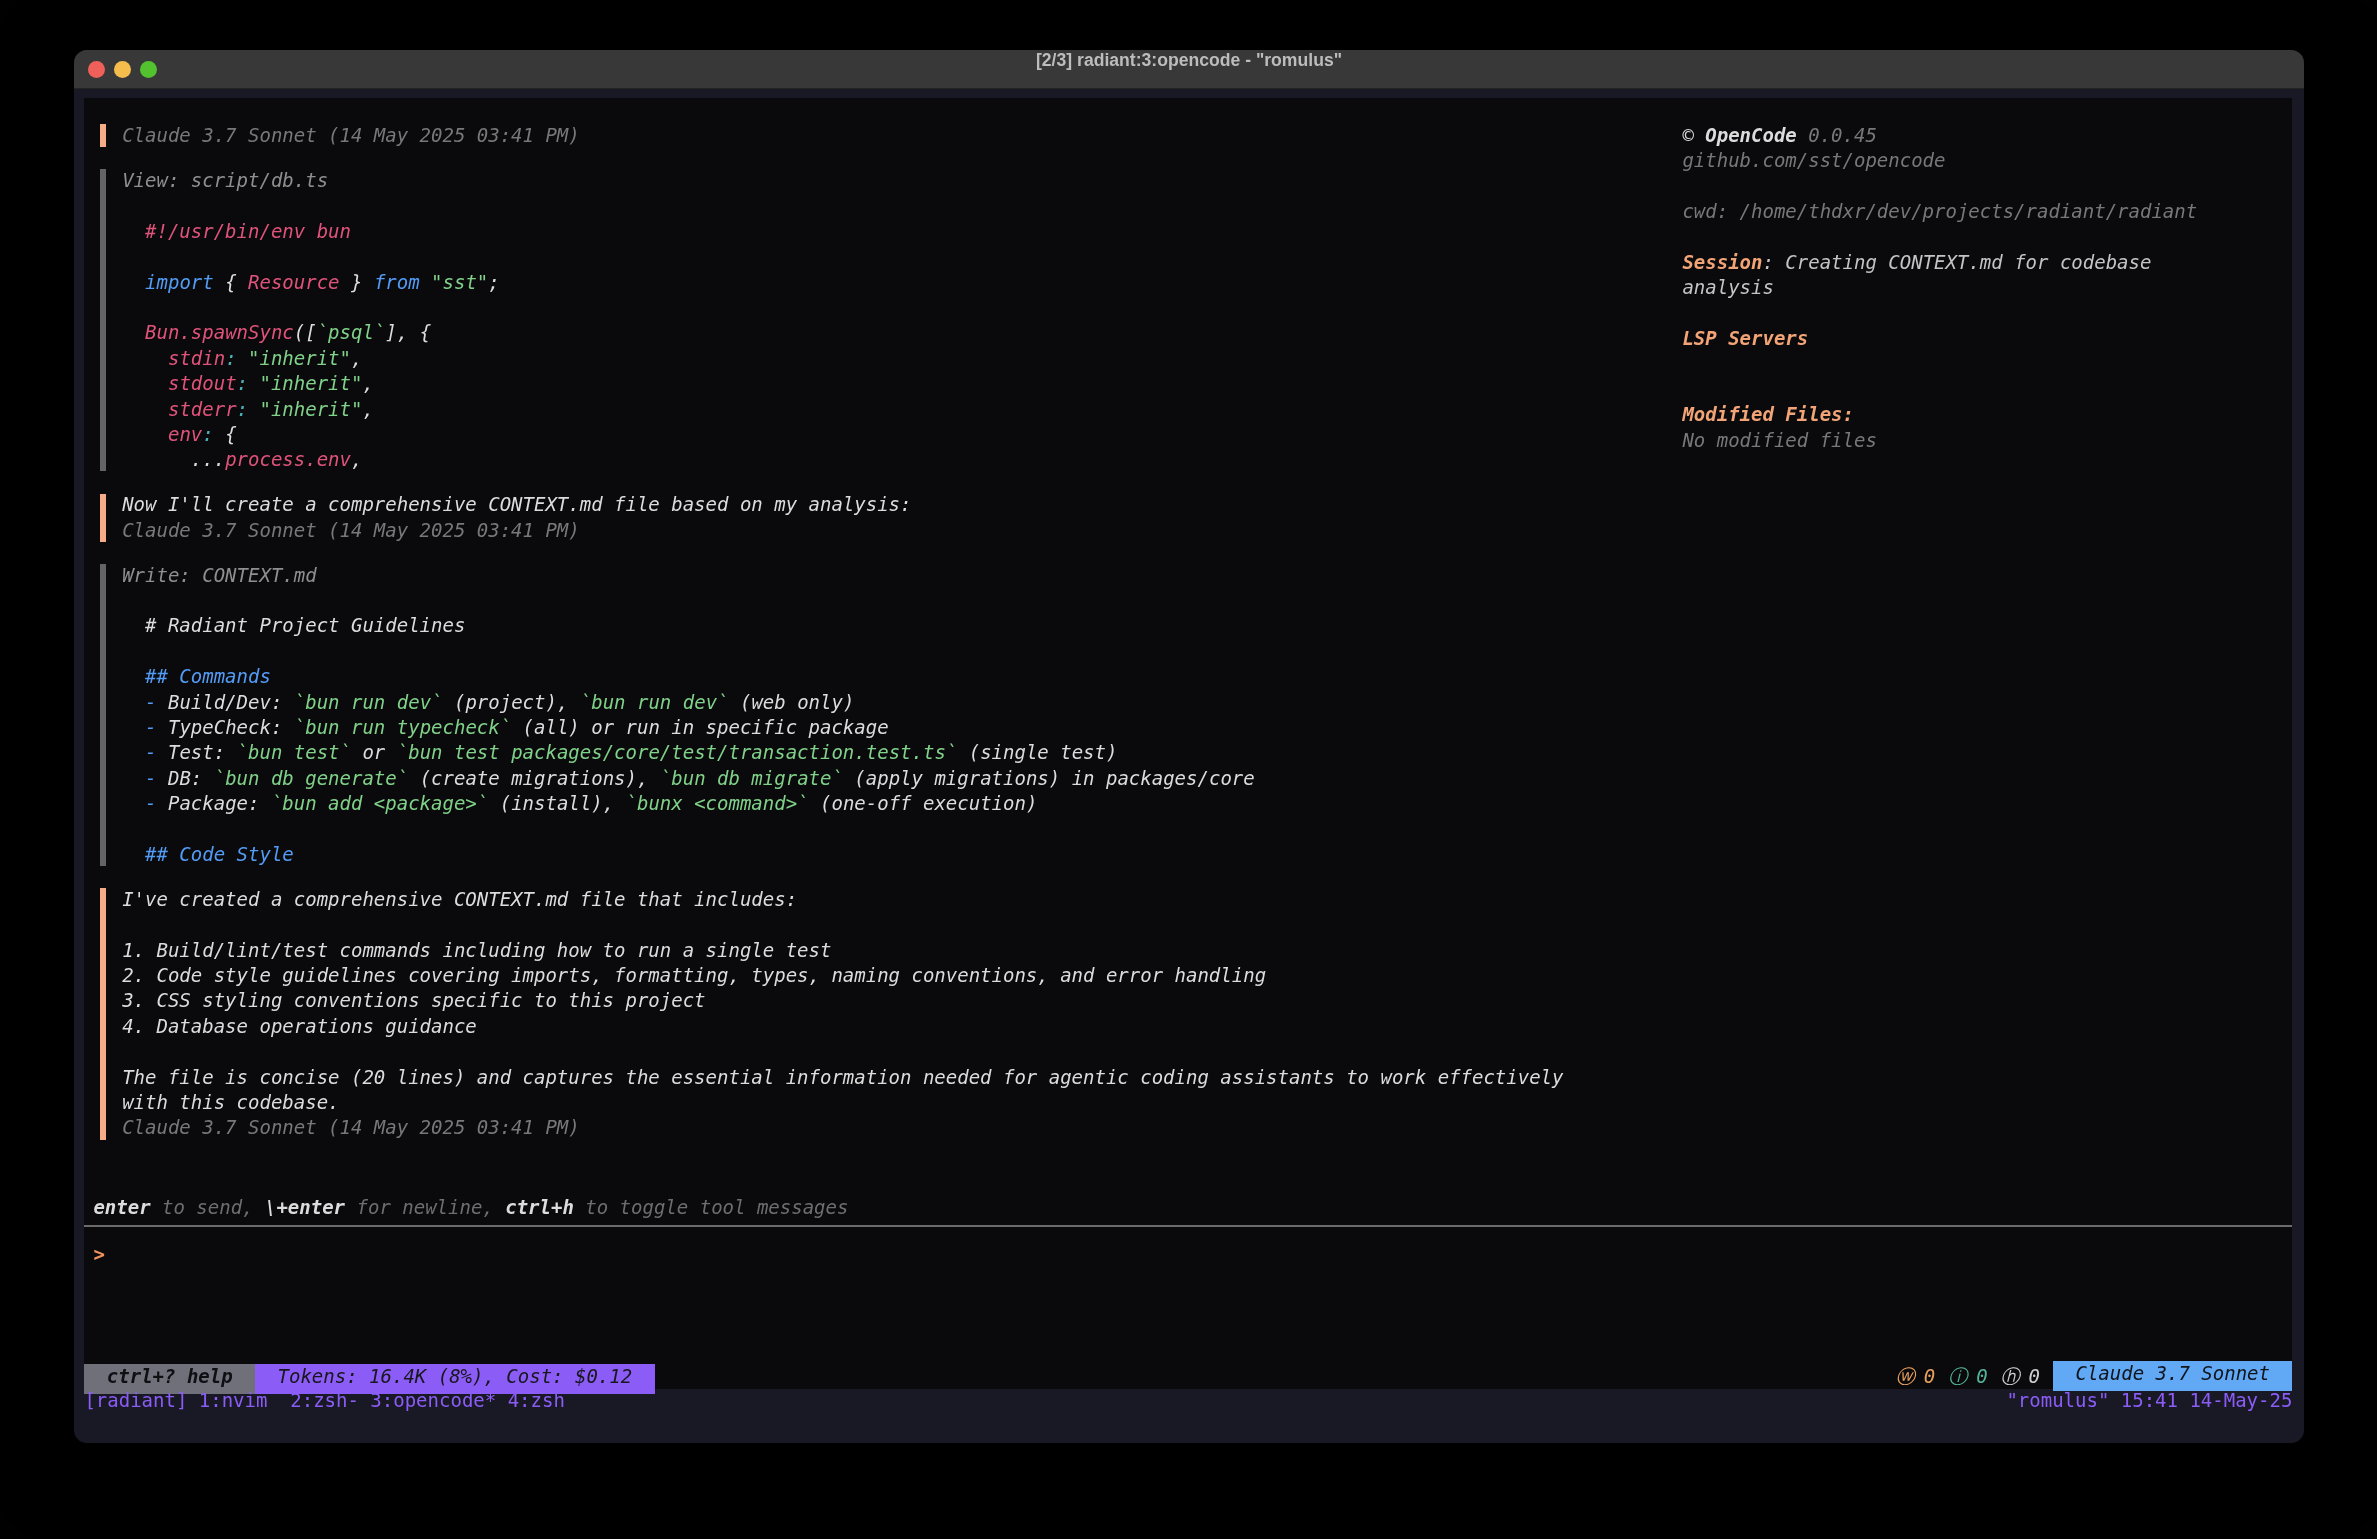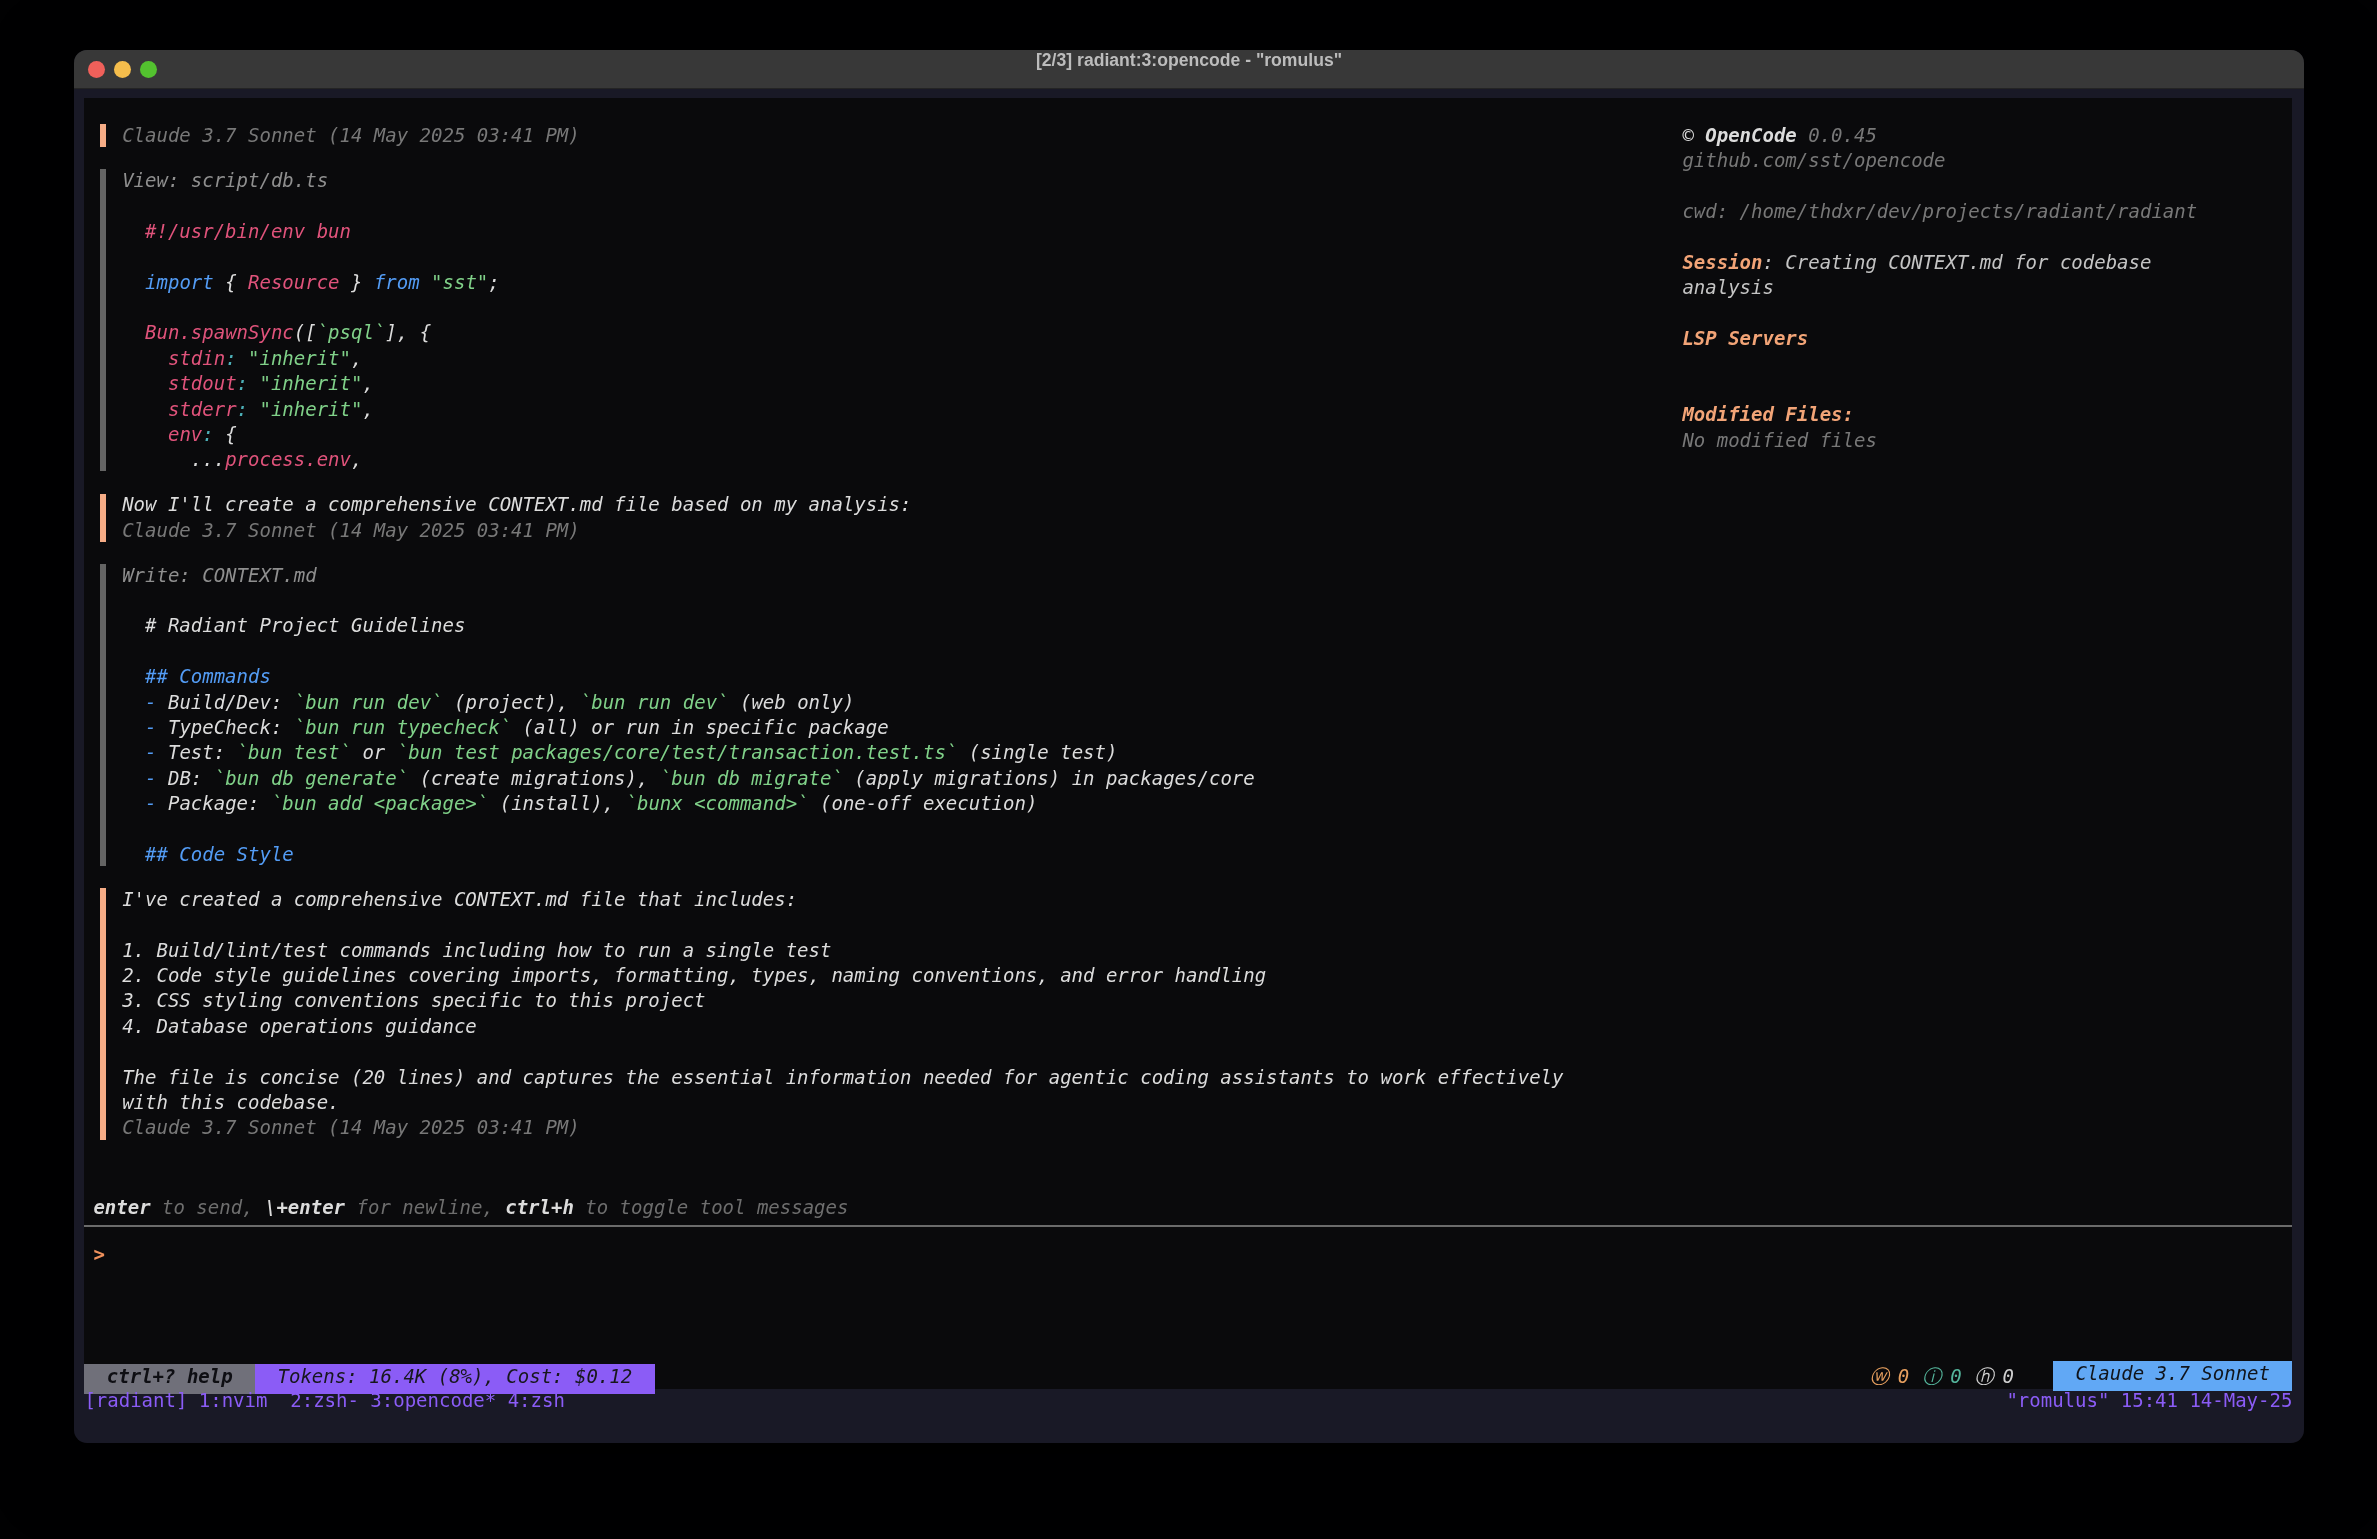--- a/index.html
+++ b/index.html
@@ -49,21 +49,21 @@
   .chips{position:absolute;left:0;bottom:0;height:25.4px;display:flex;}
   .chip{height:30px;line-height:25.4px;padding:0 11px;white-space:pre;}
   .chip-help{background:#70707a;color:#0e0e13;font-weight:bold;}
   .chip-tokens{background:#8b5cf6;color:#17171c;}
   .sb-right{position:absolute;right:0;bottom:0;height:25.4px;display:flex;align-items:center;}
   .ind{display:flex;align-items:center;margin-right:13px;line-height:25.4px;}
   .ind .icon{margin-right:9px;}
   .ind-warning{color:#e8a05f;}
   .ind-info{color:#54b49b;}
   .ind-hint{color:#cfcfcf;}
-  .chip-model{background:#61a8f5;color:#10141b;margin-left:26px;}
+  .chip-model{background:#61a8f5;color:#10141b;}
   
   .tmuxbar{position:absolute;left:10.4px;top:1338px;width:2208px;height:25.4px;display:flex;
            justify-content:space-between;color:#8b5cf6;font-size:19px;line-height:25.4px;white-space:pre;}
 </style>
 </head>
 <body>
 
 <div class="stage">
   <div class="window">
 

